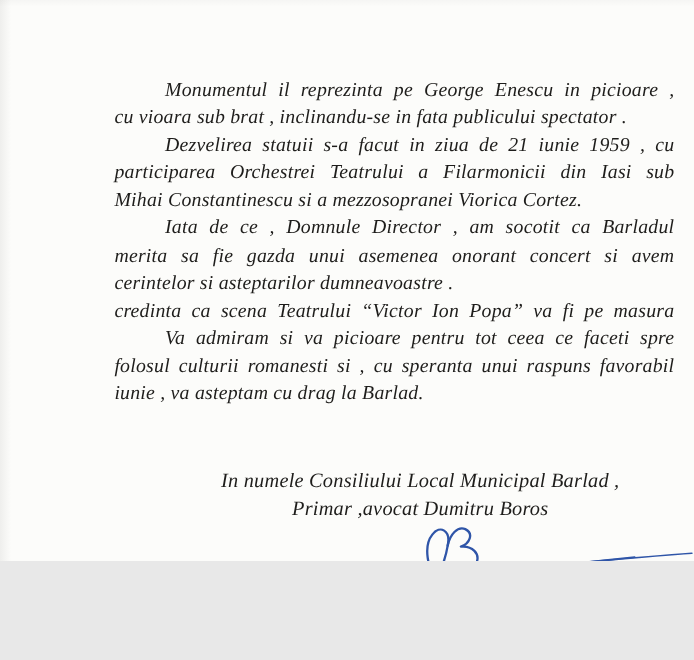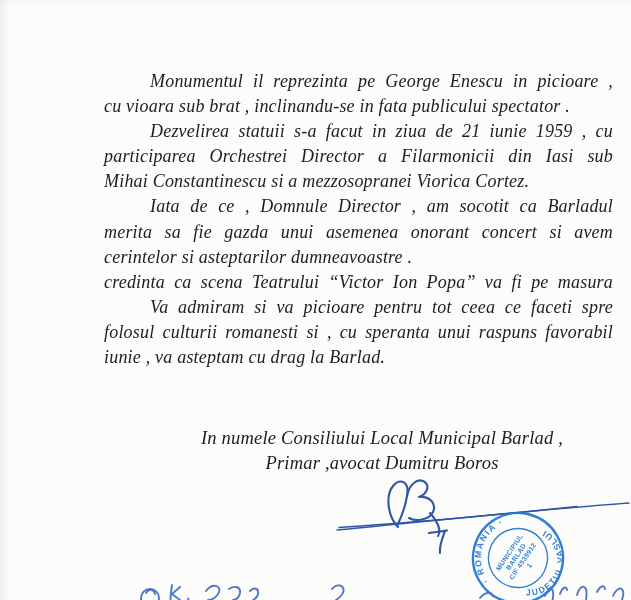--- a/index.html
+++ b/index.html
@@ -9,21 +9,21 @@
     --pen-blue-light:#4a6fc2;
     --stamp-blue:#1e76d2;
   }
   html,body{margin:0;padding:0;}
   body{
     width:631px;height:600px;overflow:hidden;
     font-family:"Liberation Serif", serif;
     background:#e8e8e8;
   }
   .page{
-    position:relative;width:631px;height:600px;overflow:hidden;
+    position:relative;width:631px;height:510px;overflow:hidden;
     background:var(--paper);
   }
   
   .page::before{
     content:"";position:absolute;left:0;top:0;width:10px;height:100%;
     background:linear-gradient(to right, rgba(120,120,120,0.10), rgba(120,120,120,0));
     pointer-events:none;
   }
   .page::after{
     content:"";position:absolute;left:0;top:0;width:100%;height:6px;
@@ -76,21 +76,21 @@
 </style>
 </head>
 <body>
 
 <div class="page">
 
   <div class="letter-body">
       <div class="line indent"><span>Monumentul il reprezinta pe George Enescu in picioare ,</span></div>
       <div class="line end"><span>cu vioara sub brat , inclinandu-se in fata publicului spectator .</span></div>
       <div class="line indent"><span>Dezvelirea statuii s-a facut in ziua de </span><b>21 iunie 1959</b><span> , cu</span></div>
-      <div class="line"><span>participarea Orchestrei Director a </span><b>Filarmonicii din Iasi</b><span> sub</span></div>
+      <div class="line"><span>participarea Orchestrei Teatrului a </span><b>Filarmonicii din Iasi</b><span> sub</span></div>
       <div class="line end"><b>Mihai Constantinescu</b><span> si a mezzosopranei </span><b>Viorica Cortez</b><span>.</span></div>
       <div class="line indent"><span>Iata de ce , Domnule Director , am socotit ca Barladul</span></div>
       <div class="line"><span>merita sa fie gazda unui asemenea onorant concert si avem</span></div>
       <div class="line end"><span>cerintelor si asteptarilor dumneavoastre .</span></div>
       <div class="line"><span>credinta ca scena </span><b>Teatrului “Victor Ion Popa”</b><span> va fi pe masura</span></div>
       <div class="line indent"><span>Va admiram si va picioare pentru tot ceea ce faceti spre</span></div>
       <div class="line"><span>folosul culturii romanesti si , cu speranta unui raspuns favorabil</span></div>
       <div class="line end"><span>iunie , va asteptam cu drag la Barlad.</span></div>
     </div>
 

